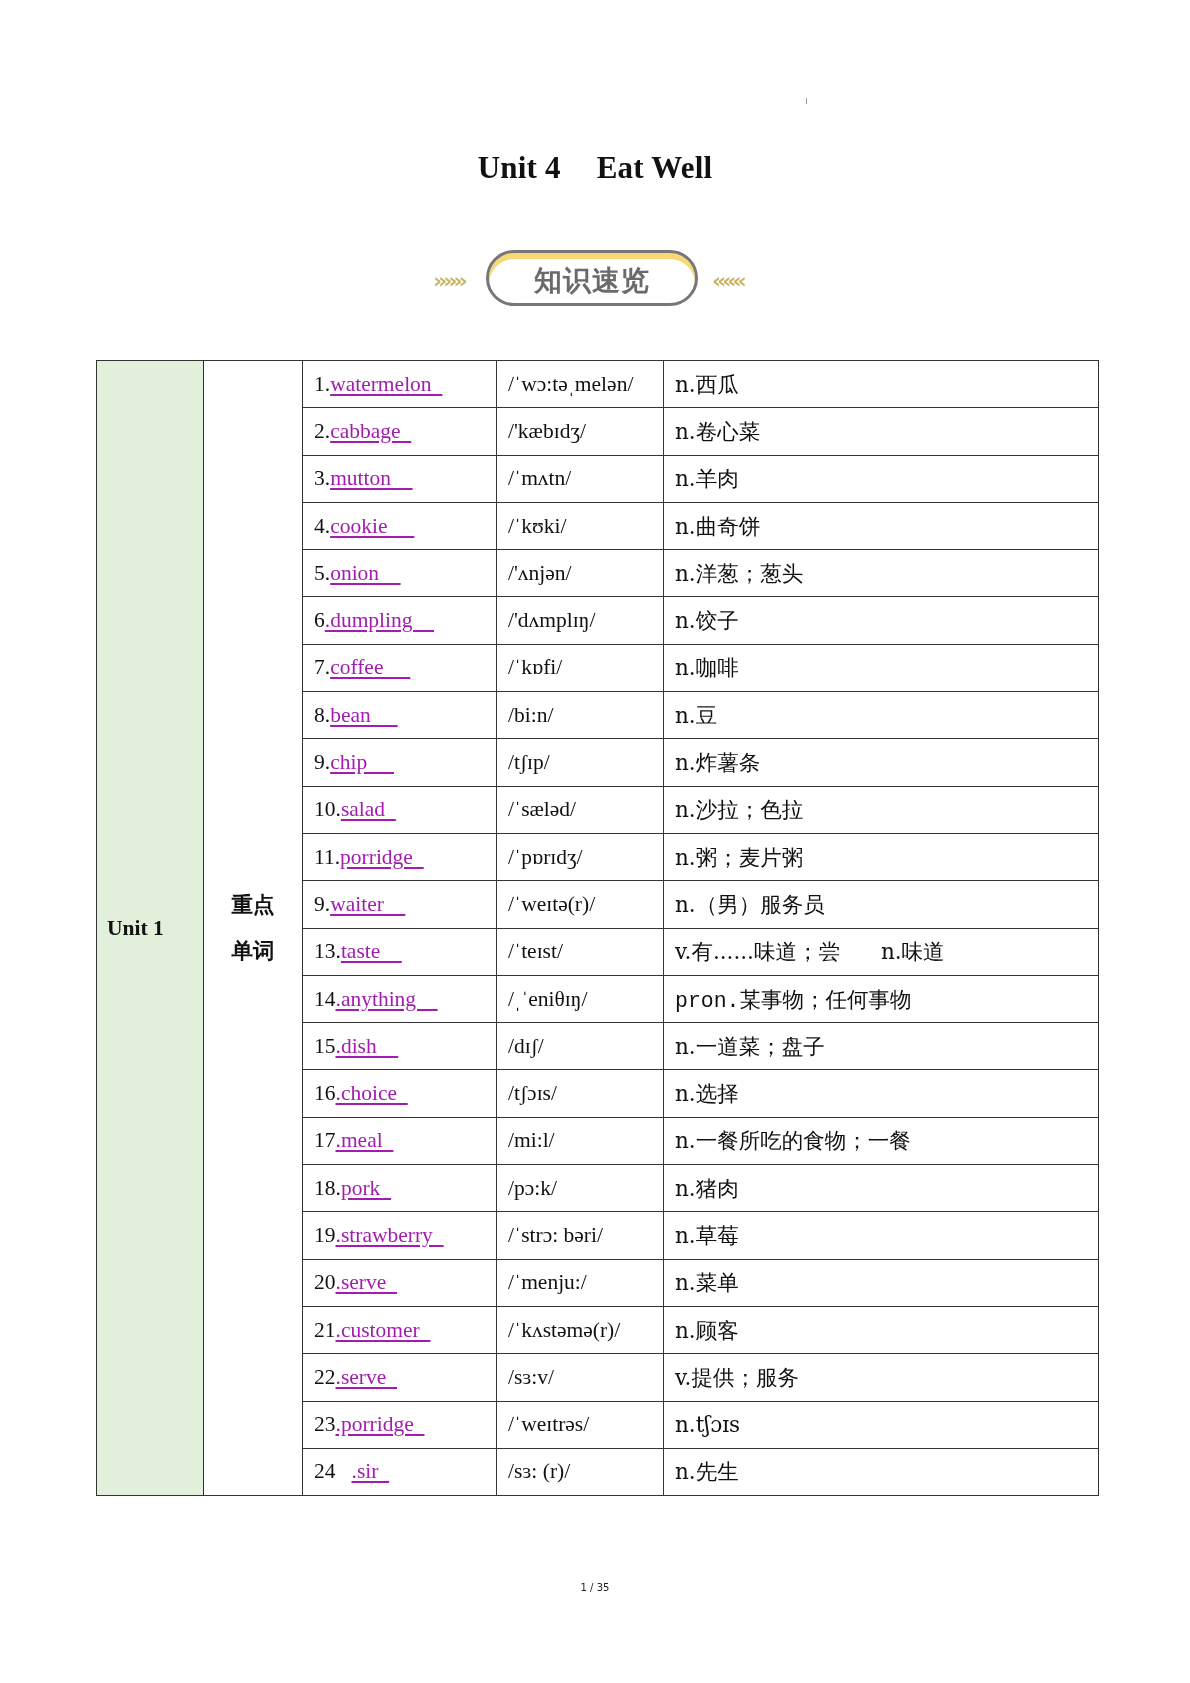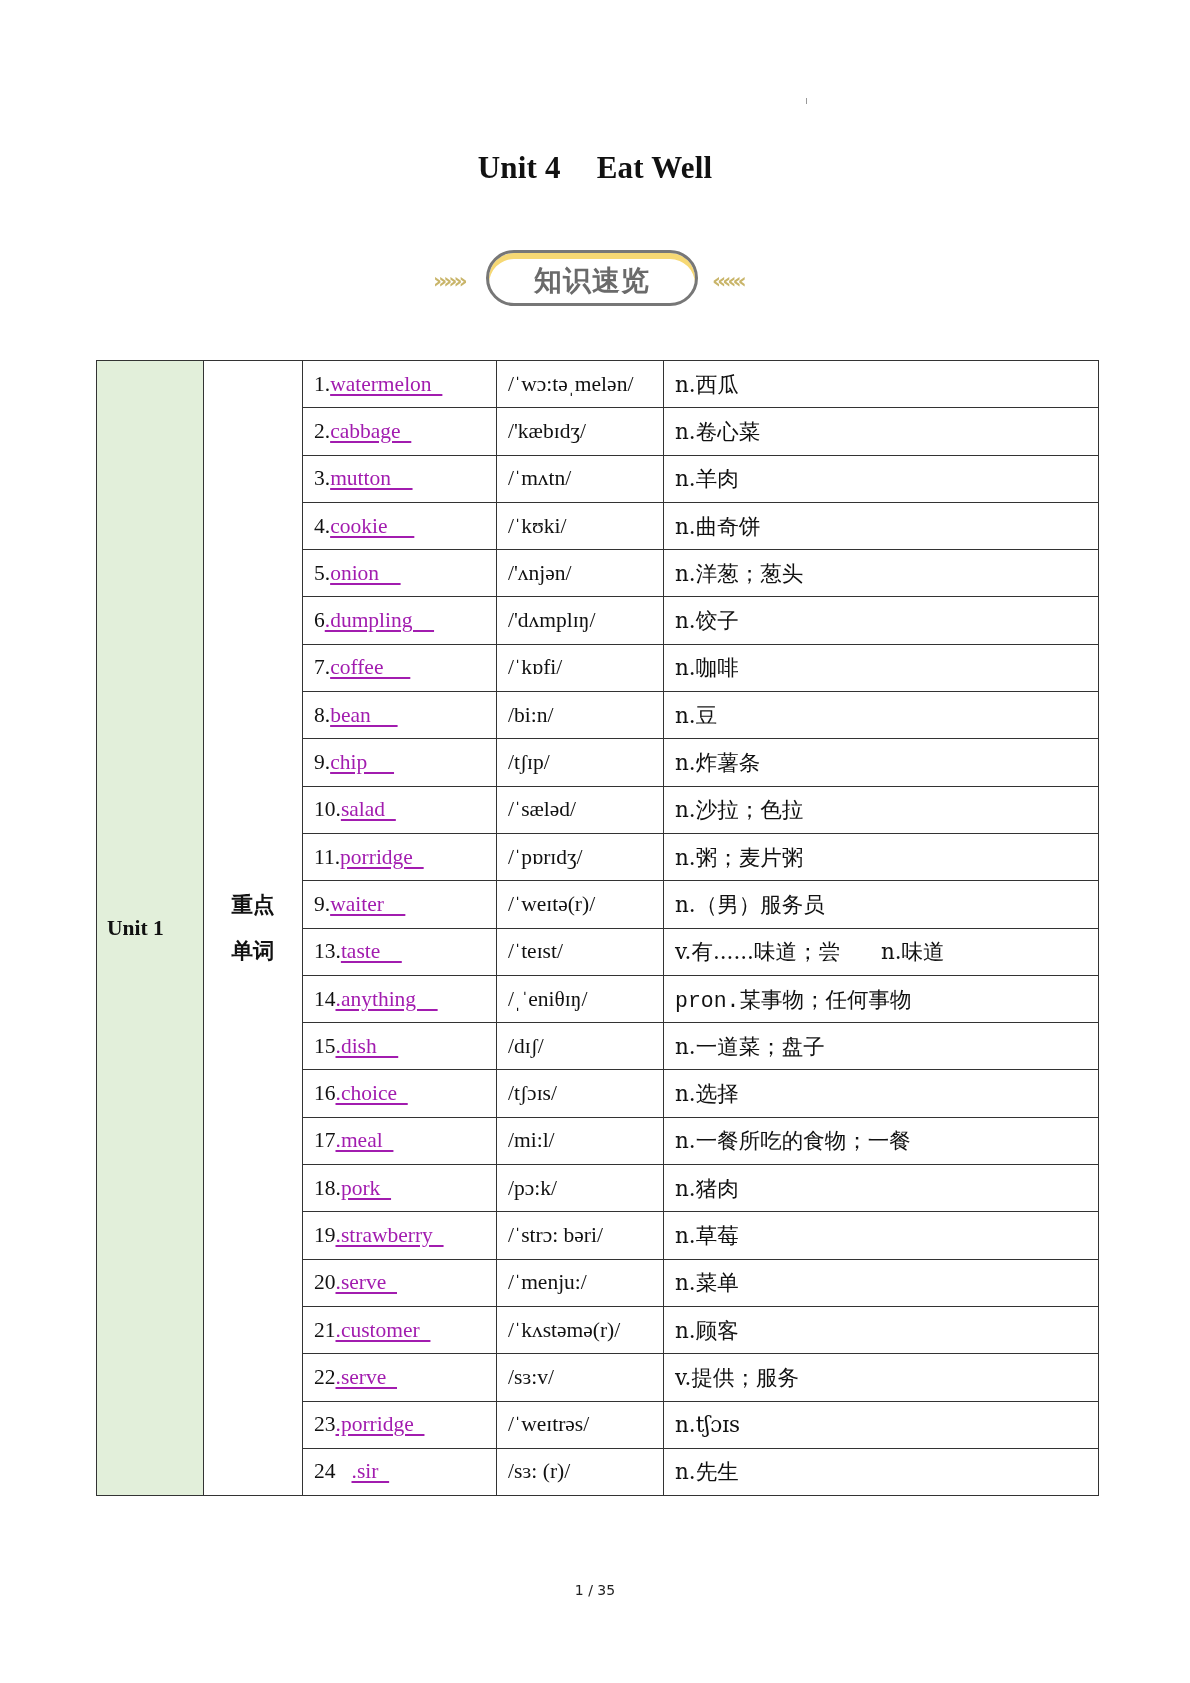--- a/index.html
+++ b/index.html
@@ -23,21 +23,21 @@
   table.vocab td { border: 1.5px solid #333; height: 46.3px; padding: 0 0 0 11px; font-size: 21.5px; vertical-align: middle; white-space: nowrap; }
   td.unit { width: 96px; background: #e2efda; font-weight: bold; padding-left: 10px !important; font-size: 21px; }
   td.cat { width: 98px; text-align: center; padding: 0 !important; font-weight: bold; font-size: 22px;
            font-family: "DejaVu Sans", sans-serif; line-height: 46px; }
   td.word { width: 182px; }
   td.phon { width: 155px; }
   td.mean { width: 423px; font-family: "DejaVu Serif", serif; font-size: 20px; }
   .num { color: #111; }
   .w { color: #a21caf; text-decoration: underline; text-underline-offset: 3px; }
   .footer { position: absolute; top: 1582px; left: 0; width: 1190px; text-align: center;
-            font-family: "DejaVu Sans", sans-serif; font-size: 14px; color: #222; }
+            font-family: "DejaVu Sans", sans-serif; font-size: 10px; color: #222; }
 </style>
 </head>
 <body>
 
 <div class="tick"></div>
 
 <div class="title"><span>Unit 4</span><span class="gap"></span><span>Eat Well</span></div>
 
 <div class="badge-wrap">
   <span class="arrows left">»»»</span>

